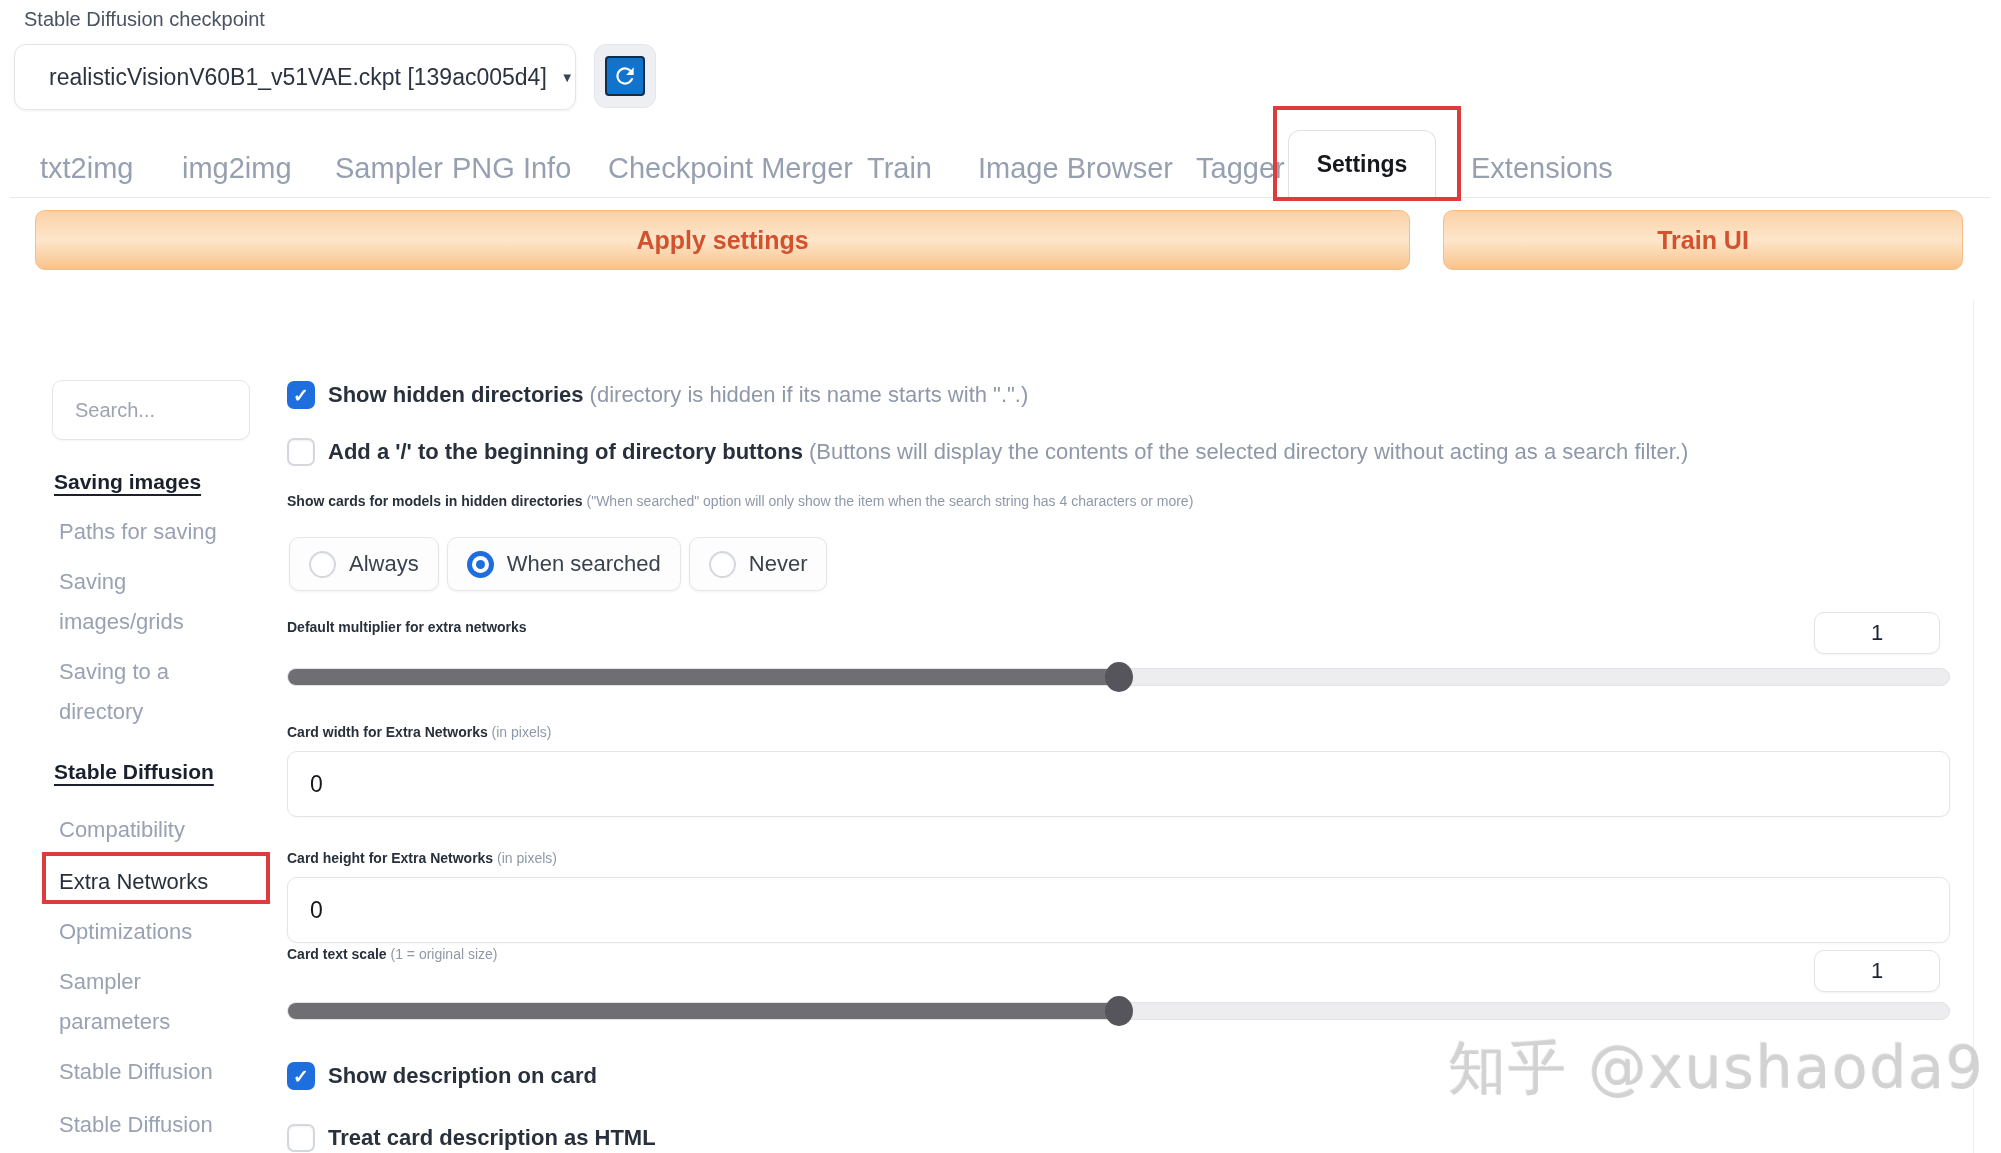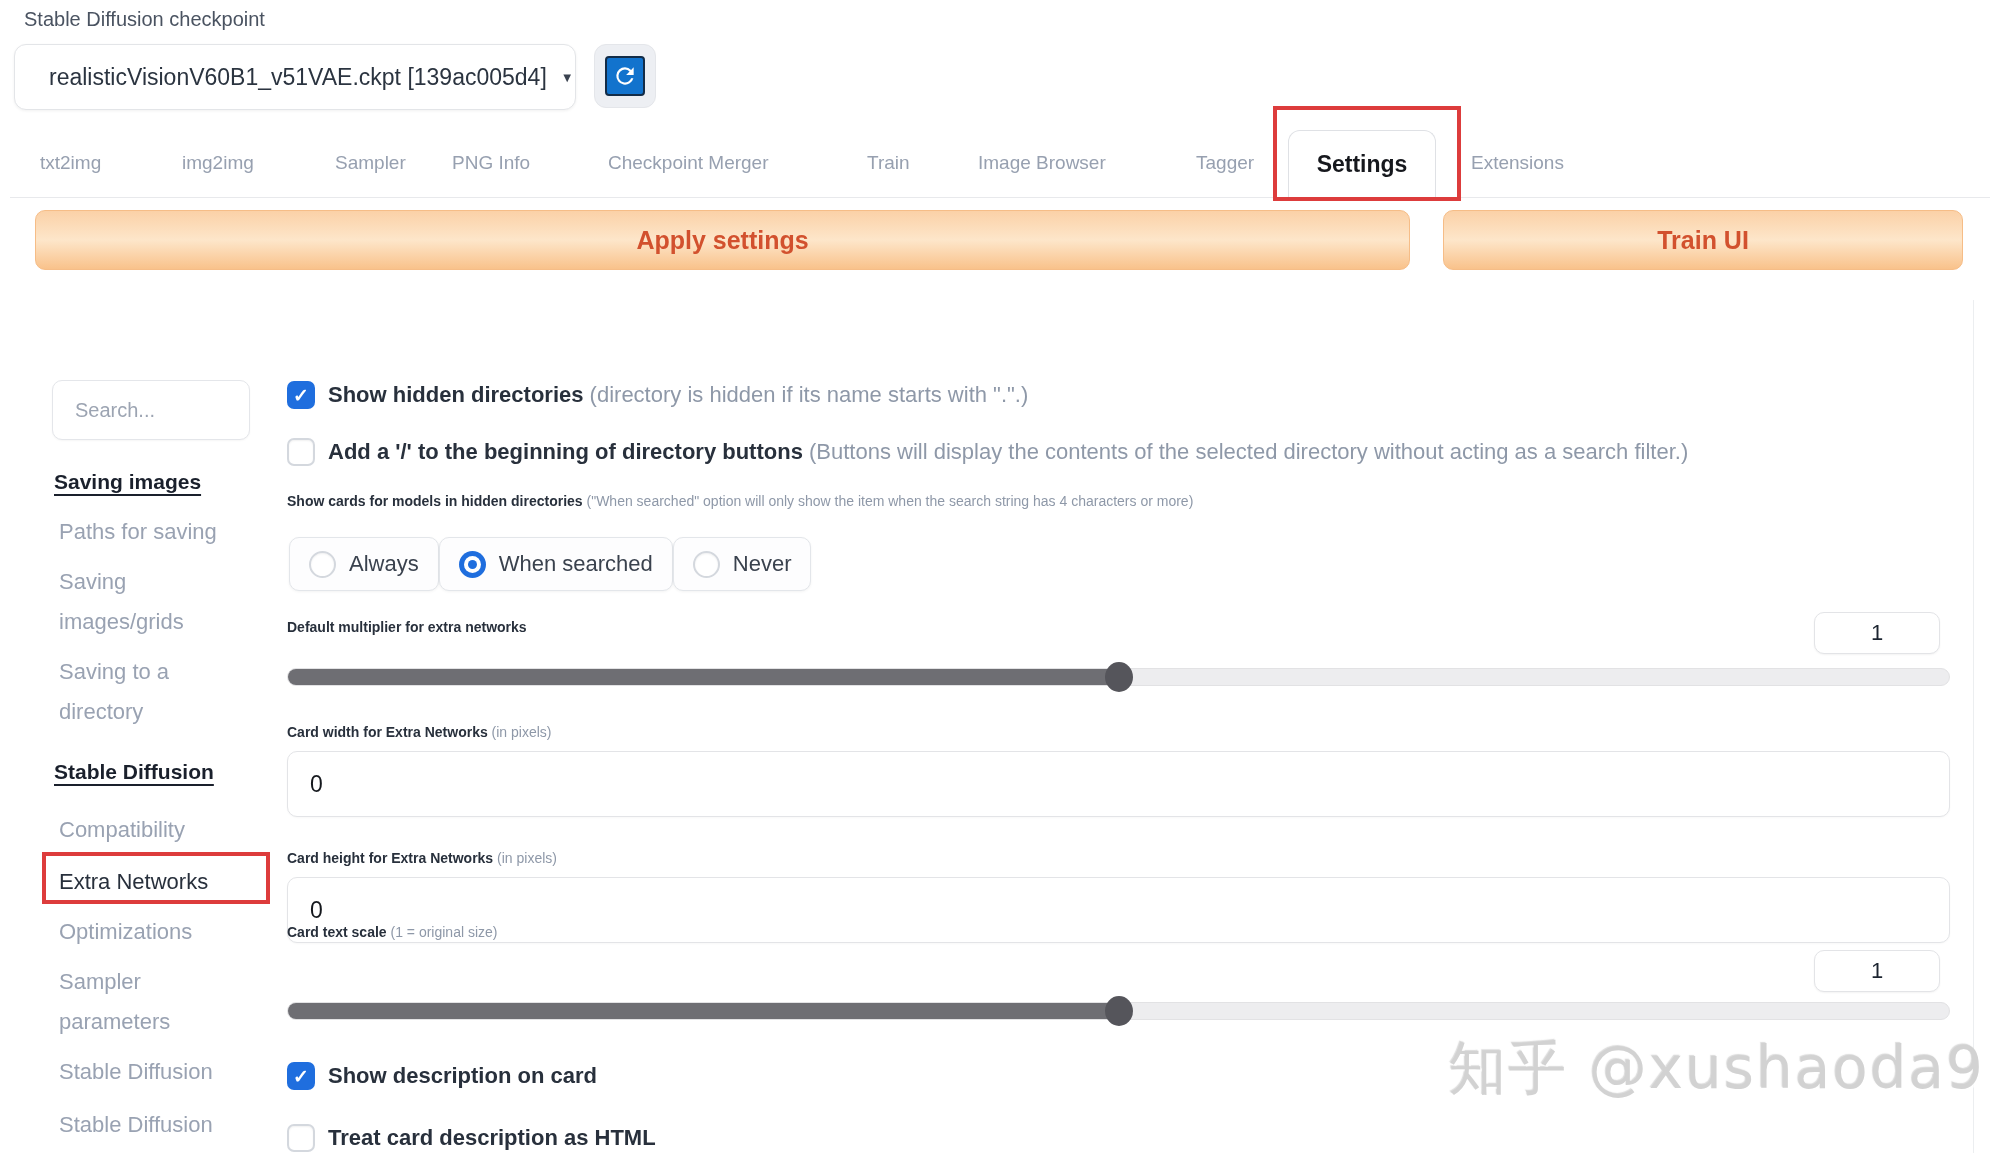--- a/index.html
+++ b/index.html
@@ -12,21 +12,21 @@
            border:1px solid #e3e5e8;border-radius:12px;box-shadow:0 1px 3px rgba(0,0,0,.06);
            display:flex;align-items:center;cursor:pointer;box-sizing:border-box;}
   .ckpt-dd .val{margin-left:34px;font-size:23px;color:#2b3440;white-space:nowrap;}
   .ckpt-dd .caret{margin-left:14px;font-size:13px;color:#3b4350;}
   .refresh-btn{position:absolute;left:594px;top:44px;width:62px;height:64px;background:#edeff3;
            border:1px solid #e4e6ea;border-radius:12px;display:flex;align-items:center;justify-content:center;cursor:pointer;box-sizing:border-box;}
   .refresh-inner{width:40px;height:40px;background:#1273cd;border:2px solid #132c47;border-radius:4px;
            display:flex;align-items:center;justify-content:center;box-sizing:border-box;}
 
   
-  .tab{position:absolute;top:152px;font-size:19px;color:#97a0b0;white-space:nowrap;cursor:pointer;}
+  .tab{position:absolute;top:152px;font-size:29px;color:#97a0b0;white-space:nowrap;cursor:pointer;}
   .tab-t0{left:40px}.tab-t1{left:182px}.tab-t2{left:335px}.tab-t3{left:452px}.tab-t4{left:608px}
   .tab-t5{left:867px}.tab-t6{left:978px}.tab-t7{left:1196px}.tab-t9{left:1471px}
   .tab-active-box{position:absolute;left:1288px;top:130px;width:148px;height:68px;background:#fff;
            border:1px solid #dfe1e5;border-bottom:1px solid #fff;border-radius:12px 12px 0 0;
            display:flex;align-items:center;justify-content:center;z-index:3;cursor:pointer;box-sizing:border-box;}
   .tab-active-box .tab-label{font-size:23px;font-weight:600;color:#16181d;}
   .tabline{position:absolute;left:10px;width:1980px;top:197px;height:1px;background:#e8e9ec;z-index:1;}
   .anno-settings{position:absolute;left:1273px;top:106px;width:180px;height:87px;
            border:4px solid #dd3c3c;z-index:4;pointer-events:none;}
 
@@ -55,23 +55,23 @@
   
   .chkrow{position:absolute;left:287px;display:flex;align-items:center;gap:13px;}
   .r1{top:381px}.r2{top:438px}.r8{top:1062px}.r9{top:1124px}
   .cb{width:28px;height:28px;border-radius:7px;box-sizing:border-box;flex:0 0 auto;cursor:pointer;
       display:flex;align-items:center;justify-content:center;}
   .cb.on{background:#1f6ede;color:#fff;font-size:19px;font-weight:700;}
   .cb.off{background:#fff;border:2px solid #d4d8de;box-shadow:inset 0 1px 2px rgba(0,0,0,.06);}
   .cbl{font-size:22px;font-weight:600;color:#28303c;white-space:nowrap;}
   .hint{font-weight:400;color:#8e98a8;}
   .lbl{position:absolute;left:287px;font-size:14px;font-weight:600;color:#28303c;white-space:nowrap;}
-  .lbl-cards{top:493px}.lbl-mult{top:619px}.lbl-cw{top:724px}.lbl-ch{top:850px}.lbl-ts{top:924px}
-
-  .radiorow{position:absolute;left:289px;top:537px;display:flex;}
+  .lbl-cards{top:493px}.lbl-mult{top:619px}.lbl-cw{top:724px}.lbl-ch{top:850px}.lbl-ts{top:946px}
+
+  .radiorow{position:absolute;left:289px;top:537px;display:flex;gap:8px;}
   .pill{height:54px;background:#fdfdfe;border:1px solid #e3e6ea;border-radius:10px;
         box-shadow:0 1px 3px rgba(0,0,0,.05);display:flex;align-items:center;gap:13px;
         padding:0 19px;font-size:22px;color:#3a424e;box-sizing:border-box;cursor:pointer;}
   .radio{width:27px;height:27px;border-radius:50%;box-sizing:border-box;position:relative;flex:0 0 auto;}
   .radio.off{background:#fff;border:2px solid #d4d8de;box-shadow:inset 0 1px 2px rgba(0,0,0,.06);}
   .radio.on{background:#1f6ede;}
   .radio.on::after{content:"";position:absolute;inset:5px;background:#fff;border-radius:50%;z-index:1;}
   .radio.on::before{content:"";position:absolute;inset:9px;background:#1f6ede;border-radius:50%;z-index:2;}
 
   .numbox{position:absolute;left:1814px;width:126px;height:42px;border:1px solid #e3e4e7;border-radius:10px;

